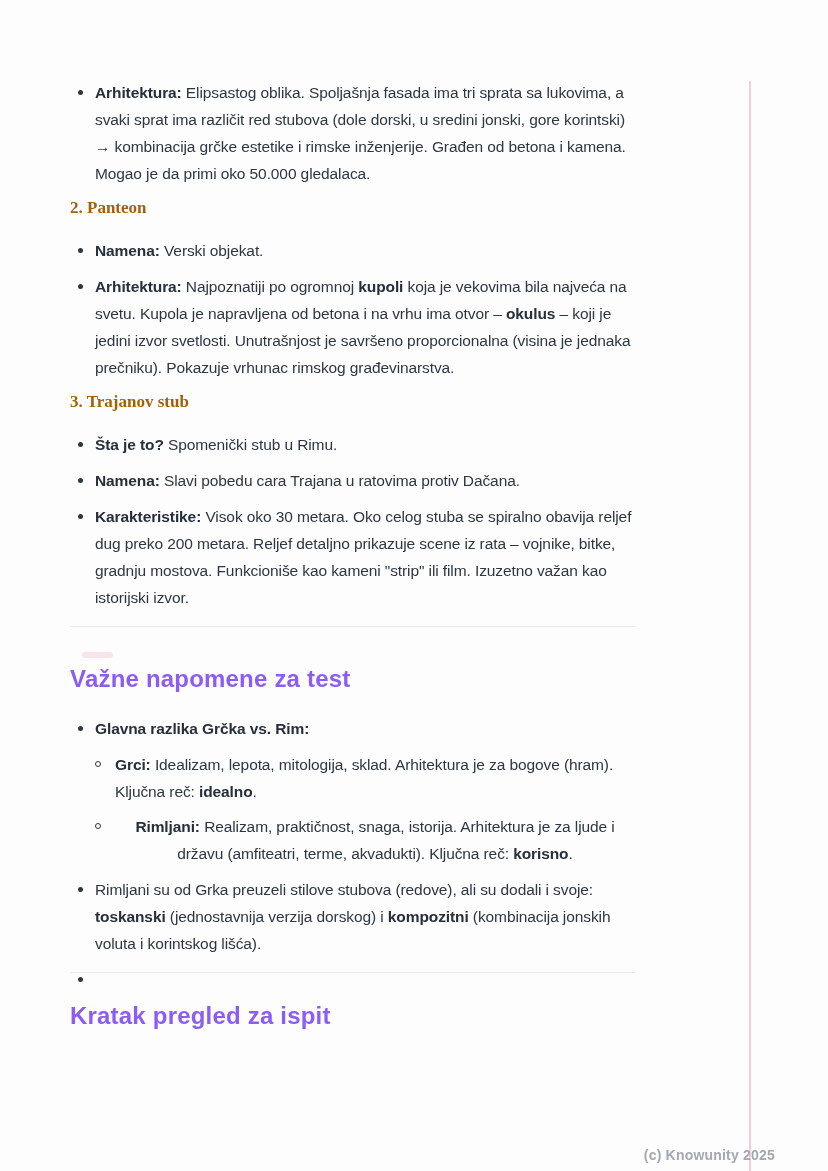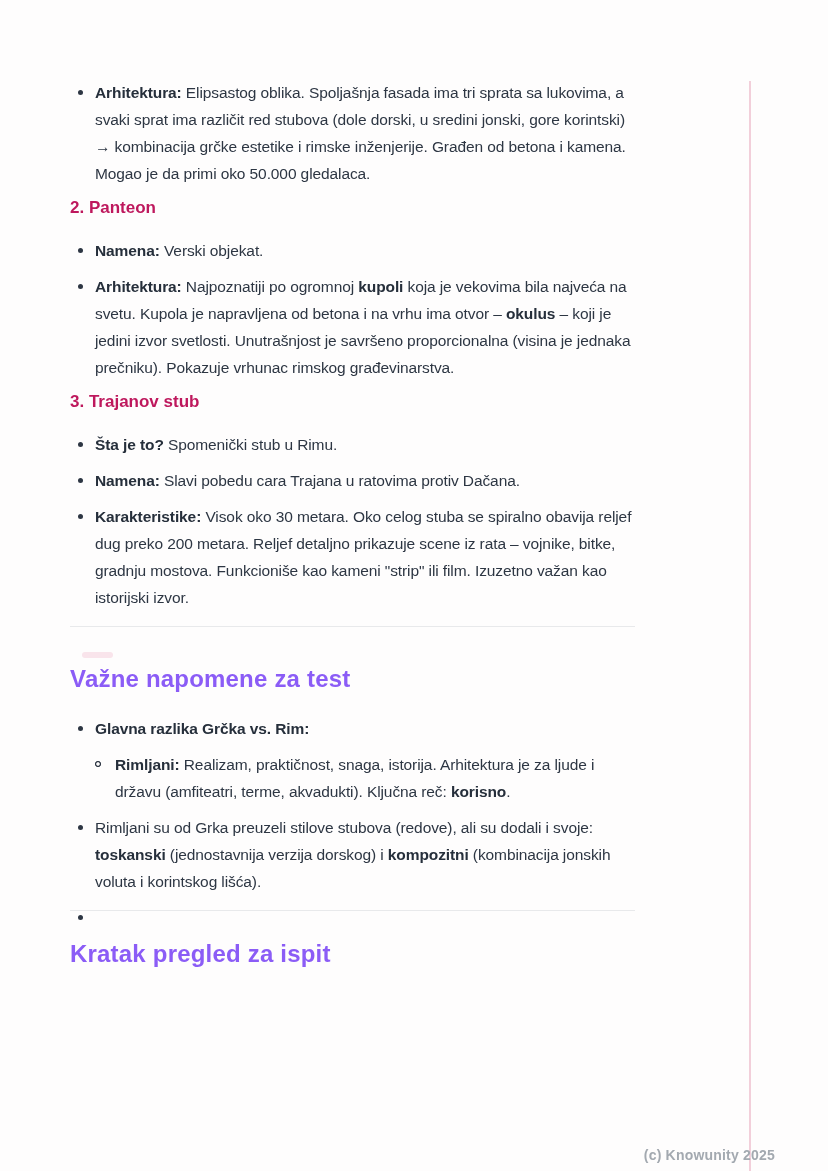--- a/index.html
+++ b/index.html
@@ -30,32 +30,33 @@
     position: absolute; left: 8px; top: 11px;
     width: 5px; height: 5px; border-radius: 50%;
     background: #2d3643;
   }
   ul.sub { list-style: none; margin-top: 9px; }
   ul.sub > li {
     position: relative;
     padding-left: 20px;
     margin-bottom: 8px;
   }
-  ul.sub > li:last-child { margin-bottom: 0; }
+  ul.sub > li:last-child { margin-bottom: 0; text-align: center; }
   .ring {
     position: absolute; left: 0px; top: 10px;
     width: 6px; height: 6px; border-radius: 50%;
     border: 1.5px solid #2d3643;
     background: transparent;
   }
   strong { font-weight: bold; color: #262f3b; }
   h3 {
     font-size: 17px; line-height: 24px; font-weight: bold;
-    color: #be185d;
+    color: #a16207;
     margin: 6px 0 17px 0;
+    font-family: Liberation Serif, serif;
   }
   h2 {
     font-size: 24px; line-height: 30px; font-weight: bold;
     color: #8b5cf6;
     letter-spacing: 0.2px;
   }
   h2.notes-heading { margin: 0 0 21px 0; }
   h2.outro-heading { margin: 28px 0 0 0; }
   hr.divider {
     border: none;
@@ -130,20 +131,21 @@
     <div class="pill"></div>
     <h2 class="notes-heading">Važne napomene za test</h2>
 
     <ul class="blist">
       <li>
         <span class="dot"></span>
         <span><strong>Glavna razlika Grčka vs. Rim:</strong></span>
         <ul class="sub">
           <li>
             <span class="ring"></span>
+            <span><strong>Grci:</strong><span> Idealizam, lepota, mitologija, sklad. Arhitektura je za bogove (hram). Ključna reč: </span><strong>idealno</strong><span>.</span></span>
           </li>
           <li>
             <span class="ring"></span>
             <span><strong>Rimljani:</strong><span> Realizam, praktičnost, snaga, istorija. Arhitektura je za ljude i državu (amfiteatri, terme, akvadukti). Ključna reč: </span><strong>korisno</strong><span>.</span></span>
           </li>
         </ul>
       </li>
       <li>
         <span class="dot"></span>
         <span><span>Rimljani su od Grka preuzeli stilove stubova (redove), ali su dodali i svoje: </span><strong>toskanski</strong><span> (jednostavnija verzija dorskog) i </span><strong>kompozitni</strong><span> (kombinacija jonskih voluta i korintskog lišća).</span></span>

